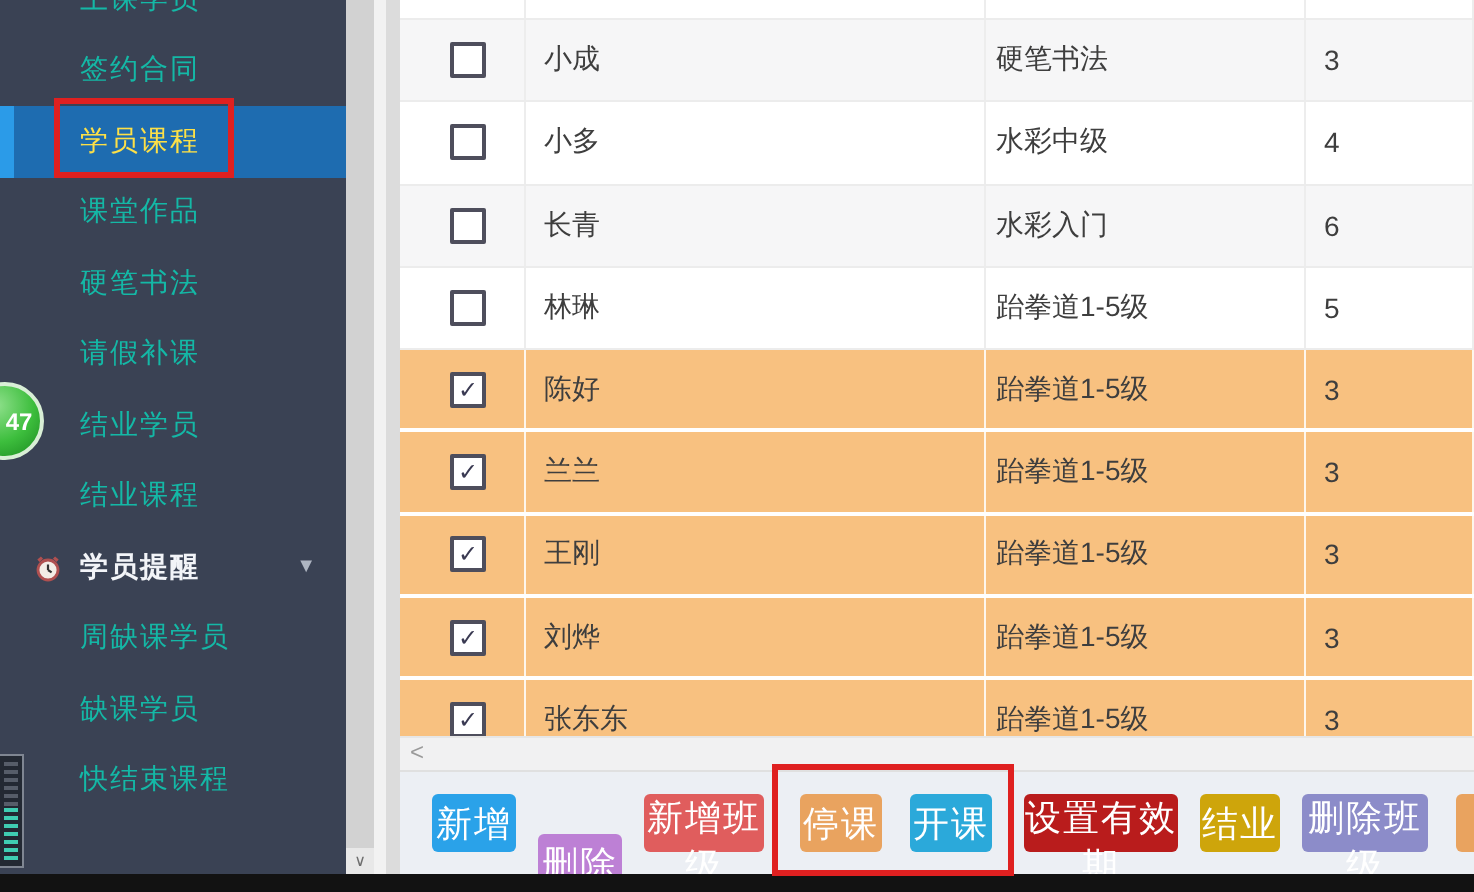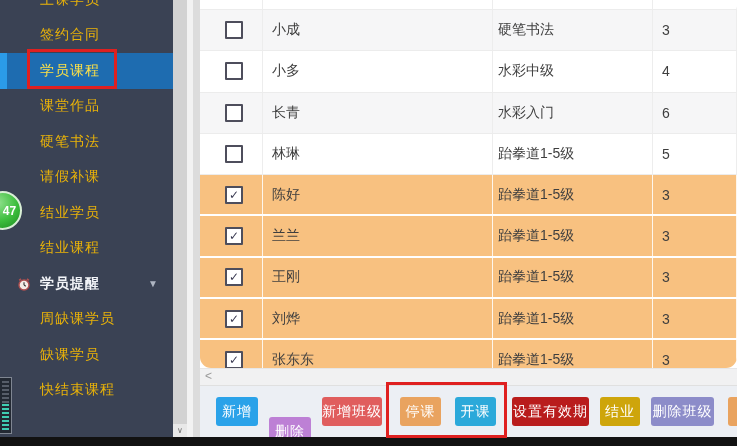--- a/index.html
+++ b/index.html
@@ -3,21 +3,21 @@
 <meta charset="utf-8">
 <style>
   html,body{margin:0;padding:0;background:#fff;}
   .screen{position:relative;width:737px;height:446px;overflow:hidden;
     font-family:"Liberation Sans","DejaVu Sans",sans-serif;background:#fff;}
 
   
   .sidebar{position:absolute;left:0;top:0;width:173px;height:437px;background:#3A4254;overflow:hidden;}
   .side-list{position:absolute;top:-18px;left:0;right:0;}
   .side-item{position:relative;height:35.5px;display:flex;align-items:center;
-    padding-left:40px;color:#eab308;font-size:14px;letter-spacing:1px;box-sizing:border-box;cursor:pointer;}
+    padding-left:40px;color:#14b8a6;font-size:14px;letter-spacing:1px;box-sizing:border-box;cursor:pointer;}
   .side-item.active{background:#1E6CB0;color:#fde047;}
   .side-item.active::before{content:"";position:absolute;left:0;top:0;bottom:0;width:7px;background:#2B9BE8;}
   .side-item.group{color:#F2F4F8;font-weight:bold;}
   .g-icon{position:absolute;left:17px;top:50%;margin-top:-7px;width:14px;height:14px;}
   .chev{position:absolute;right:14px;color:#AEB5C2;font-size:10px;font-weight:normal;}
 
   
   .badge47{position:absolute;left:-17px;top:191px;width:39px;height:39px;border-radius:50%;
     background:radial-gradient(circle at 38% 28%,#8FE08C,#3DBE3D 55%,#1E8F22 95%);
     border:2px solid #D9EFD6;color:#fff;font-size:12px;font-weight:bold;
@@ -32,21 +32,21 @@
     background:repeating-linear-gradient(to bottom,#3FCDB2 0 2px,#232933 2px 4px);}
 
   
   .side-scroll{position:absolute;left:173px;top:0;width:14px;height:437px;background:#D2D2D2;}
   .side-scroll-down{position:absolute;left:0;bottom:0;width:14px;height:13px;background:#E8E8E8;
     color:#6E6E6E;font-size:8px;display:flex;align-items:center;justify-content:center;cursor:pointer;}
   .gap1{position:absolute;left:187px;top:0;width:6px;height:437px;background:#F2F2F2;}
   .gap2{position:absolute;left:193px;top:0;width:7px;height:437px;background:#DCDCDC;}
 
   
-  .table{position:absolute;left:200px;top:0;width:537px;height:368px;background:#fff;overflow:hidden;border-radius:11px;}
+  .table{position:absolute;left:200px;top:0;width:537px;height:368px;background:#fff;overflow:hidden;}
   .t-row{display:flex;height:41.3px;font-size:14px;color:#3E3E3E;box-sizing:border-box;
     border-bottom:1px solid #ECECEC;cursor:default;}
   .t-row.partial{height:10px;}
   .t-row.gray{background:#F6F6F7;}
   .t-row.white{background:#FFFFFF;}
   .t-row.orange{background:#F8C180;border-bottom:2px solid #FFFFFF;}
   .t-row>div{box-sizing:border-box;border-right:1px solid #EDEDED;display:flex;align-items:center;}
   .t-row.orange>div{border-right-color:rgba(255,255,255,0.85);}
   .c-check{width:63px;}
   .c-name{width:230px;padding-left:9px;}
@@ -58,21 +58,21 @@
 
   
   .hscroll{position:absolute;left:200px;top:368px;width:537px;height:17px;background:#F1F1F2;
     border-top:1px solid #E6E6E6;box-sizing:border-box;}
   .h-left{position:absolute;left:5px;top:0px;color:#9A9A9A;font-size:12px;cursor:pointer;}
 
   
   .toolbar{position:absolute;left:200px;top:385px;width:537px;height:52px;background:#ECEFF4;
     border-top:1px solid #E0E0E0;box-sizing:border-box;overflow:hidden;}
   .tb-btn{position:absolute;top:11px;height:29px;border:none;border-radius:3px;color:#fff;
-    font-size:14px;font-family:inherit;letter-spacing:1px;cursor:pointer;padding:0;}
+    font-size:18px;font-family:inherit;letter-spacing:1px;cursor:pointer;padding:0;}
   .b0{left:16px;width:42px;}  .b1{left:69px;width:42px;margin-top:20px;}  .b2{left:122px;width:60px;}
   .b3{left:200px;width:41px;} .b4{left:255px;width:41px;} .b5{left:312px;width:77px;}
   .b6{left:400px;width:40px;} .b7{left:451px;width:63px;} .b8{left:528px;width:40px;}
 
   
   .hl{position:absolute;border:3px solid #DF2020;z-index:10;pointer-events:none;box-sizing:border-box;}
   .hl-sidebar{left:27px;top:49px;width:90px;height:40px;}
   .hl-toolbar{left:386px;top:382px;width:121px;height:56px;}
 
   

